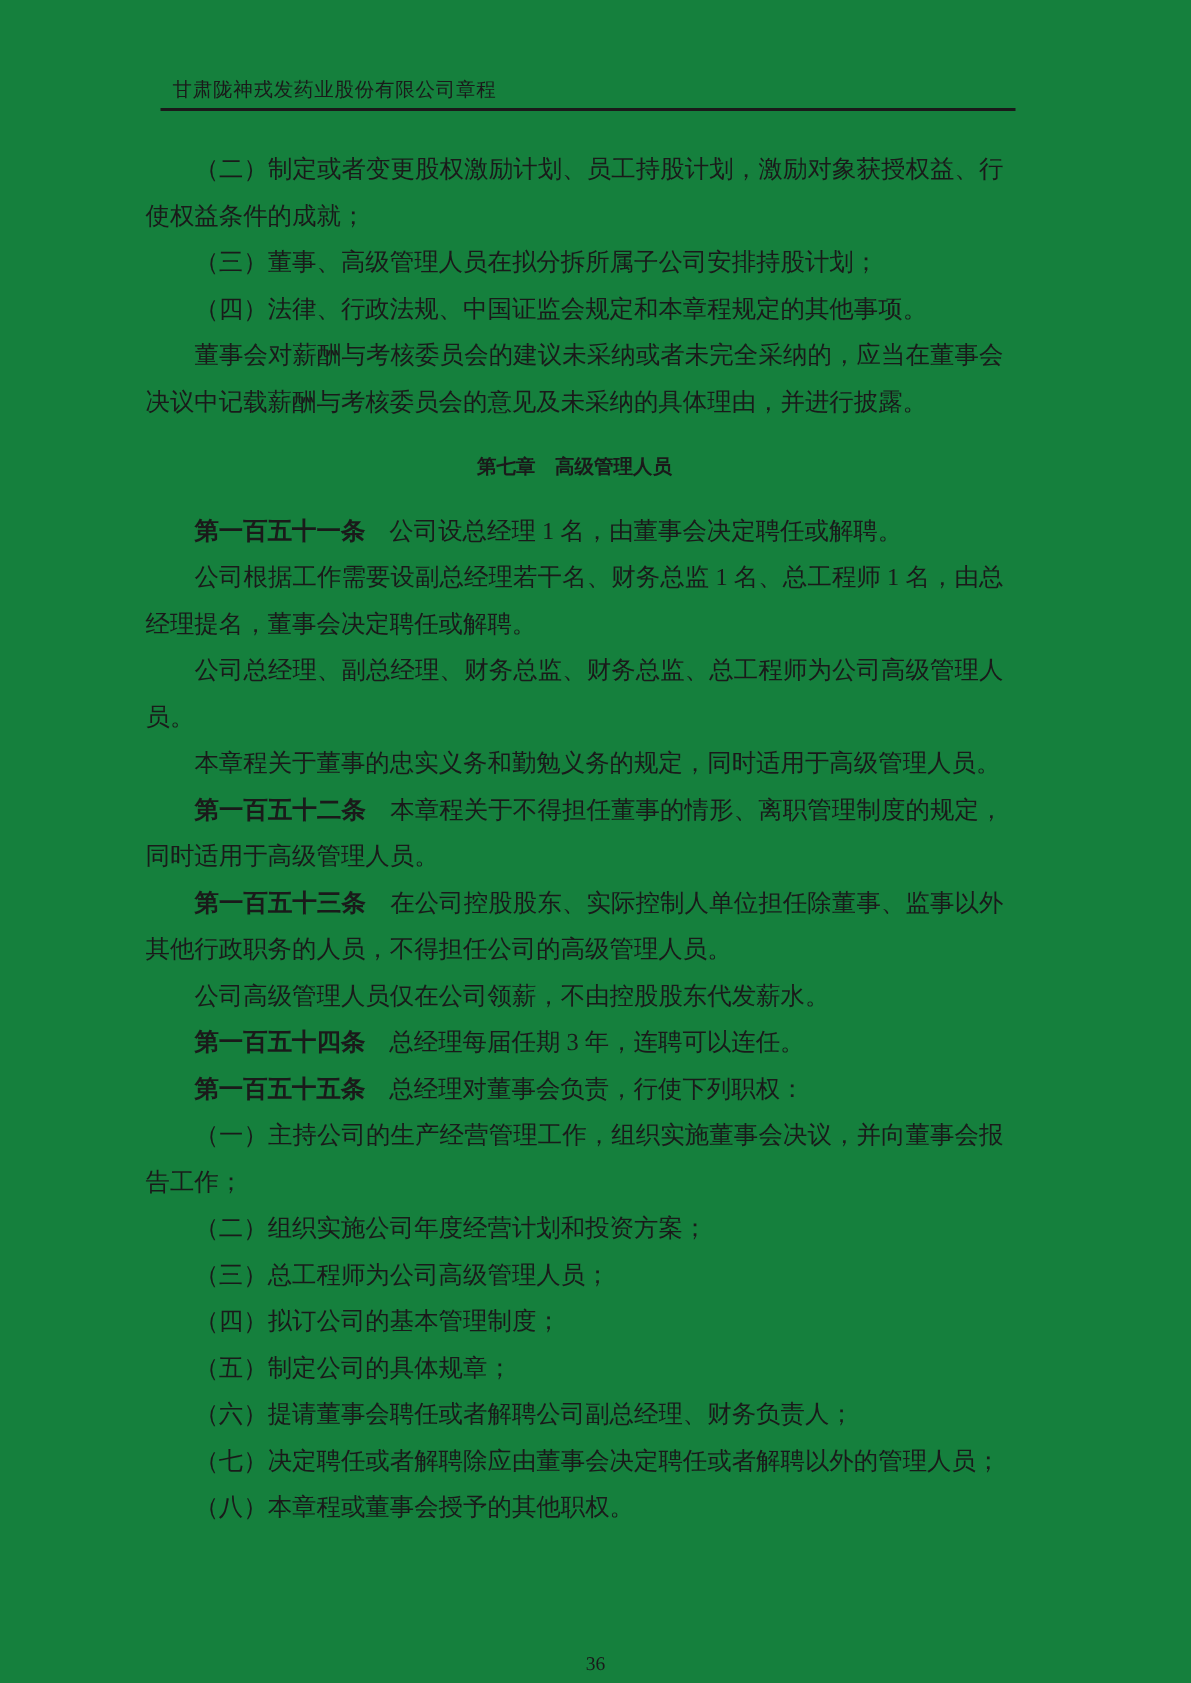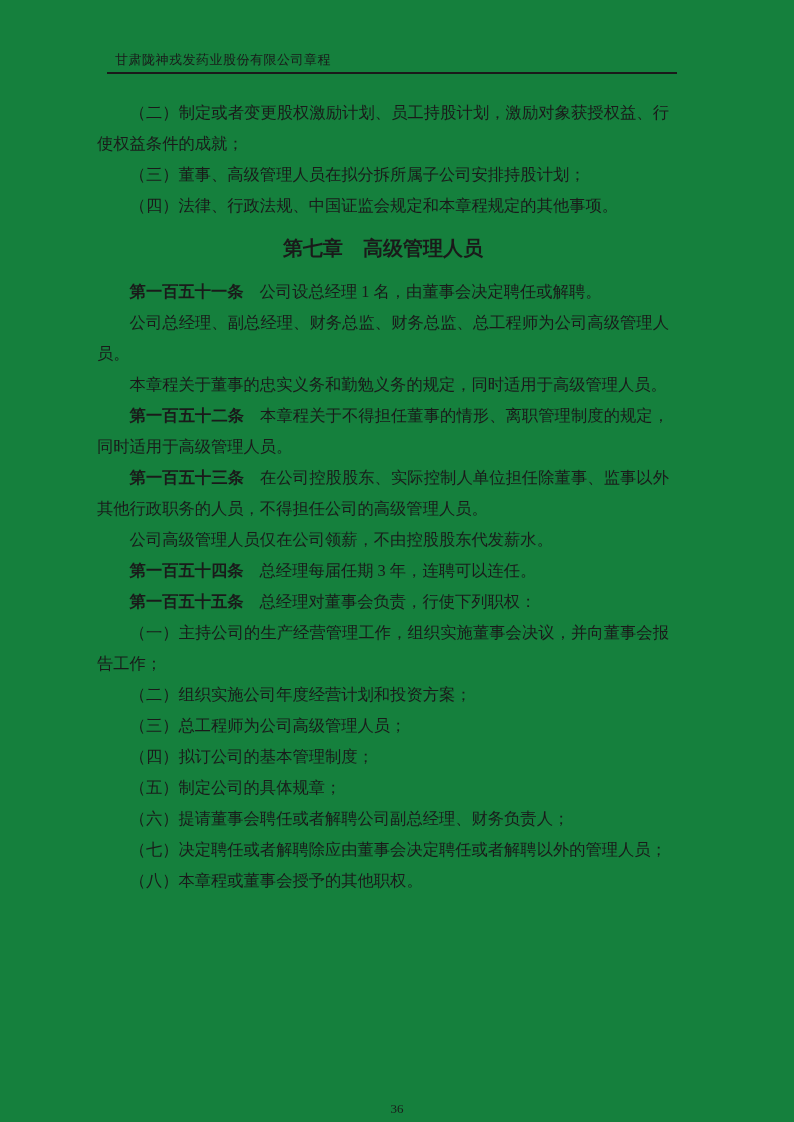--- a/index.html
+++ b/index.html
@@ -43,21 +43,21 @@
   .para {
     margin: 0;
     text-indent: 2em;
   }
   .para b.article-number {
     font-weight: bold;
     margin-right: 16px;
   }
   .chapter-heading {
     margin: 12px 0;
-    font-size: 20px;
+    font-size: 13px;
     line-height: 31px;
     font-weight: bold;
     text-align: center;
     text-indent: 0;
   }
   .page-footer {
     position: absolute;
     top: 1100px;
     left: 0;
     width: 794px;
@@ -72,22 +72,24 @@
 <div class="page">
 
   <div class="page-header">
     <span class="header-title">甘肃陇神戎发药业股份有限公司章程</span>
   </div>
 
   <div class="document-body">
       <p class="para">（二）制定或者变更股权激励计划、员工持股计划，激励对象获授权益、行使权益条件的成就；</p>
       <p class="para">（三）董事、高级管理人员在拟分拆所属子公司安排持股计划；</p>
       <p class="para">（四）法律、行政法规、中国证监会规定和本章程规定的其他事项。</p>
+      <p class="para">董事会对薪酬与考核委员会的建议未采纳或者未完全采纳的，应当在董事会决议中记载薪酬与考核委员会的意见及未采纳的具体理由，并进行披露。</p>
       <h2 class="chapter-heading">第七章　高级管理人员</h2>
       <p class="para"><b class="article-number">第一百五十一条</b>公司设总经理 1 名，由董事会决定聘任或解聘。</p>
+      <p class="para">公司根据工作需要设副总经理若干名、财务总监 1 名、总工程师 1 名，由总经理提名，董事会决定聘任或解聘。</p>
       <p class="para">公司总经理、副总经理、财务总监、财务总监、总工程师为公司高级管理人员。</p>
       <p class="para">本章程关于董事的忠实义务和勤勉义务的规定，同时适用于高级管理人员。</p>
       <p class="para"><b class="article-number">第一百五十二条</b>本章程关于不得担任董事的情形、离职管理制度的规定，同时适用于高级管理人员。</p>
       <p class="para"><b class="article-number">第一百五十三条</b>在公司控股股东、实际控制人单位担任除董事、监事以外其他行政职务的人员，不得担任公司的高级管理人员。</p>
       <p class="para">公司高级管理人员仅在公司领薪，不由控股股东代发薪水。</p>
       <p class="para"><b class="article-number">第一百五十四条</b>总经理每届任期 3 年，连聘可以连任。</p>
       <p class="para"><b class="article-number">第一百五十五条</b>总经理对董事会负责，行使下列职权：</p>
       <p class="para">（一）主持公司的生产经营管理工作，组织实施董事会决议，并向董事会报告工作；</p>
       <p class="para">（二）组织实施公司年度经营计划和投资方案；</p>
       <p class="para">（三）总工程师为公司高级管理人员；</p>

